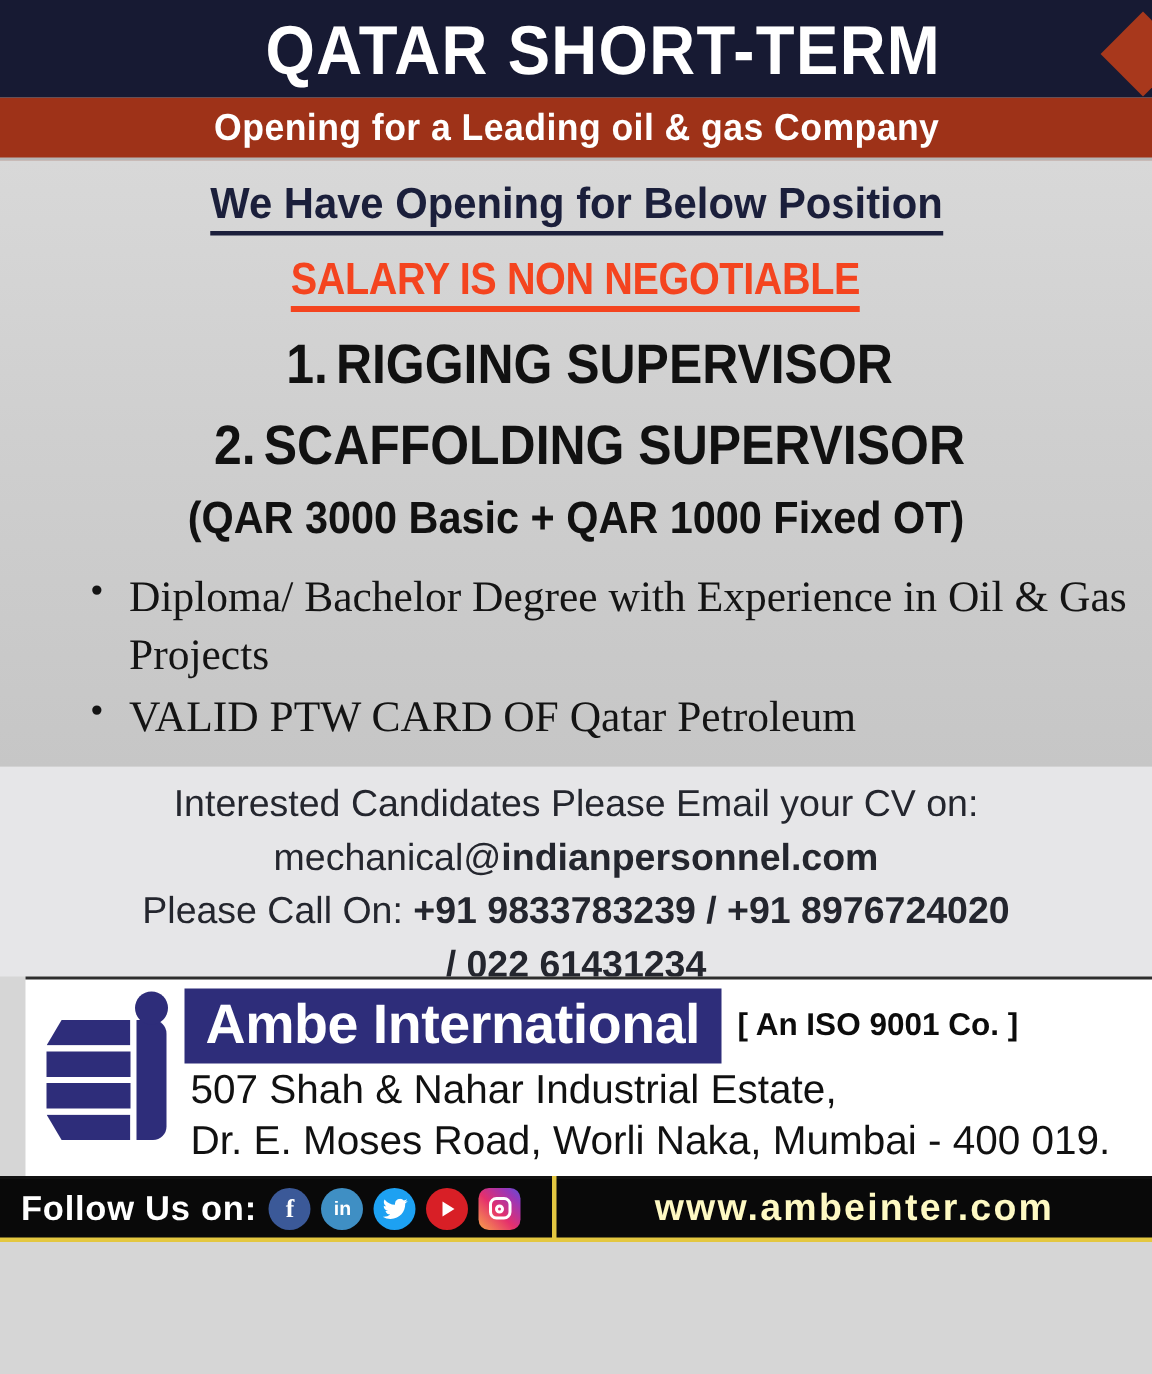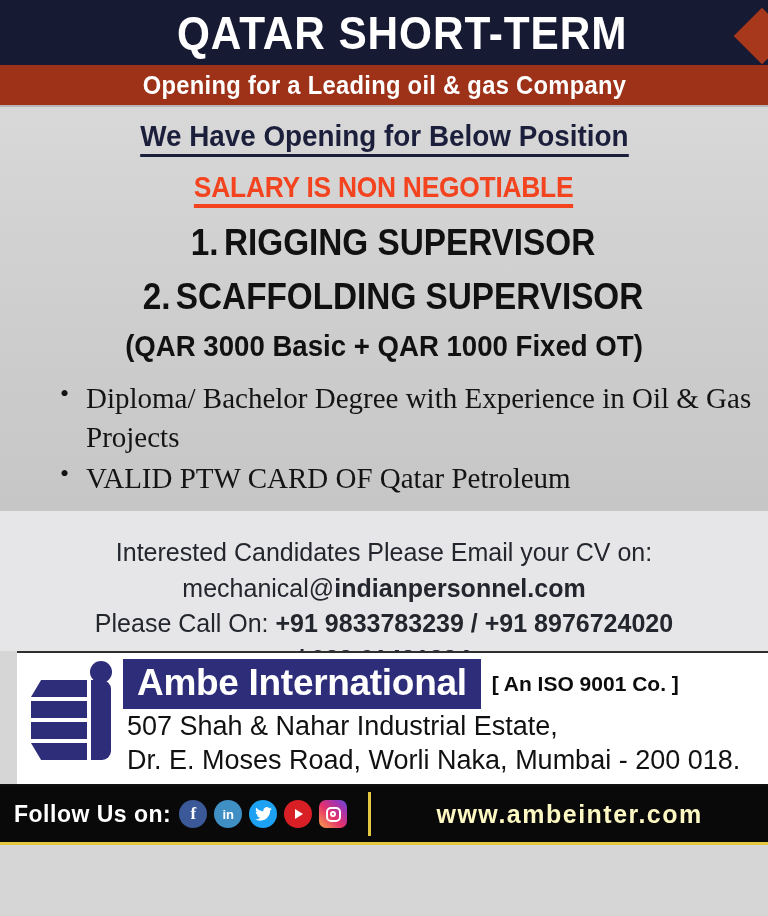--- a/index.html
+++ b/index.html
@@ -168,21 +168,21 @@
     transform: scaleX(0.94);
     line-height: 1.24;
     white-space: nowrap;
   }
 
   
   .contact {
     height: 140px;
     background: #e6e6e8;
     text-align: center;
-    padding-top: 24px;
+    padding-top: 8px;
   }
   .contact-line {
     color: #24262e;
     font-family: "Liberation Sans Narrow", "Liberation Sans", sans-serif;
     font-size: 25px;
     line-height: 1.42;
     white-space: nowrap;
   }
   .contact-line b { font-weight: bold; }
 
@@ -261,21 +261,21 @@
     color: #111111;
     font-family: "Liberation Sans Narrow", "Liberation Sans", sans-serif;
     font-size: 27px;
     line-height: 1.27;
     margin-left: 4px;
     white-space: nowrap;
   }
 
   
   .bottom-bar {
-    height: 61px;
+    height: 44px;
     background: #090909;
     border-top: 2px solid #111;
     border-bottom: 3px solid #e3c740;
     display: flex;
     align-items: center;
     position: relative;
   }
   .follow-group {
     display: flex;
     align-items: center;
@@ -398,21 +398,21 @@
       <div class="bar b4"></div>
       <div class="stem"></div>
       <div class="dot"></div>
     </div>
     <div class="company-info">
       <div class="name-row">
         <div class="company-name">Ambe International</div>
         <div class="iso-badge">[ An ISO 9001 Co. ]</div>
       </div>
       <div class="addr-line">507 Shah &amp; Nahar Industrial Estate,</div>
-      <div class="addr-line">Dr. E. Moses Road, Worli Naka, Mumbai - 200 018.</div>
+      <div class="addr-line">Dr. E. Moses Road, Worli Naka, Mumbai - 400 019.</div>
     </div>
   </div>
 
   <div class="bottom-bar">
     <div class="follow-group">
       <span class="follow-label">Follow Us on:</span>
       <span class="social s-fb">f</span>
       <span class="social s-li">in</span>
       <span class="social s-tw">
         <svg width="17" height="14" viewBox="0 0 24 20" aria-hidden="true">

